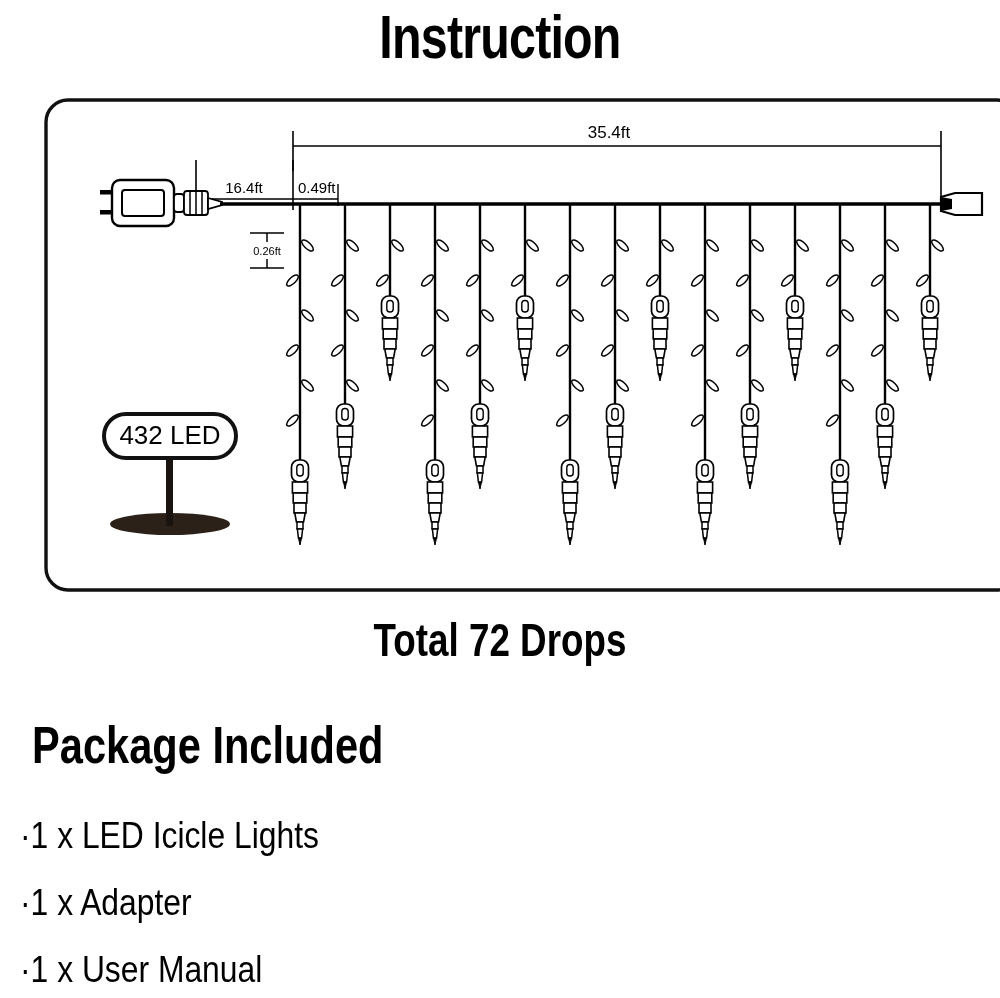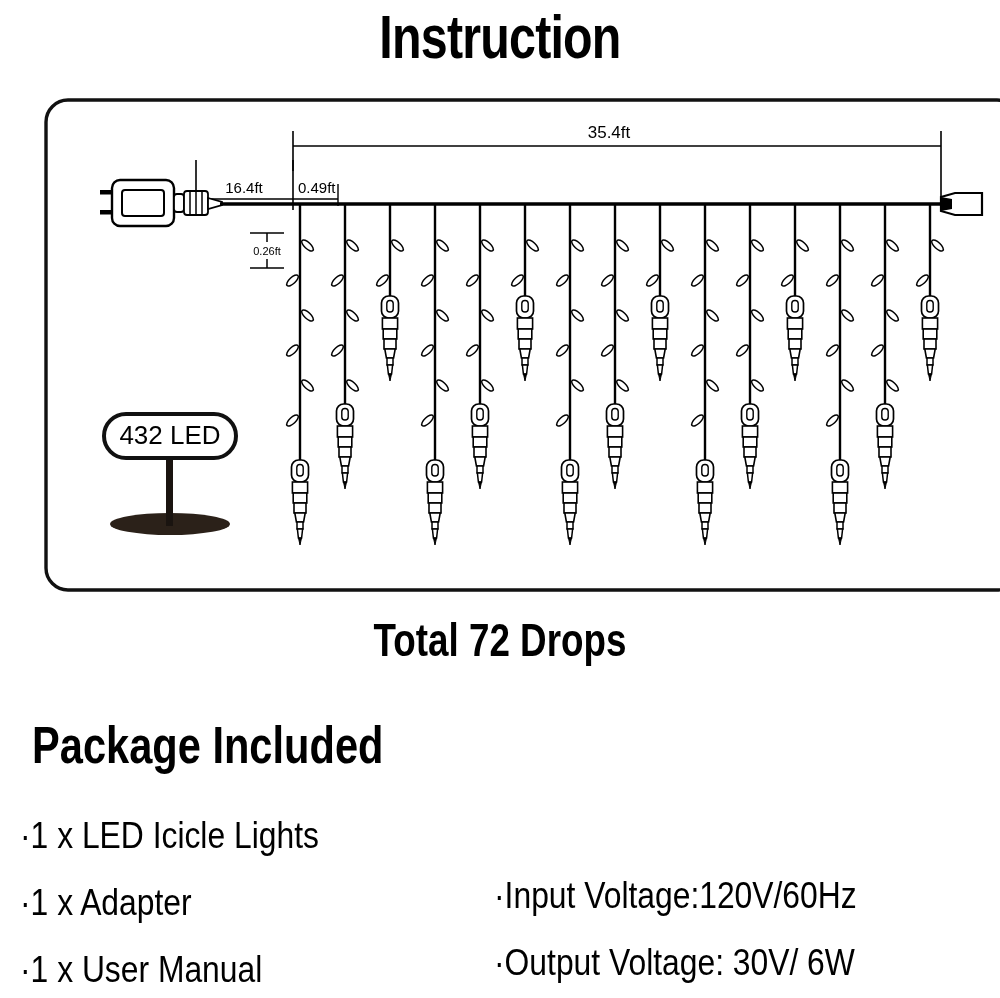--- a/index.html
+++ b/index.html
@@ -331,18 +331,14 @@
 
   <div class="total-drops">Total 72 Drops</div>
 
   <div class="package-heading">Package Included</div>
 
   <div class="pkg-col-left" id="pkg-left">
       <div class="pkg-line"><span class="bullet">·</span><span>1 x LED Icicle Lights</span></div>
       <div class="pkg-line"><span class="bullet">·</span><span>1 x Adapter</span></div>
       <div class="pkg-line"><span class="bullet">·</span><span>1 x User Manual</span></div>
     </div>
-  <div class="pkg-col-right" id="pkg-right">
-      <div class="pkg-line"><span class="bullet">·</span><span>Input Voltage:120V/60Hz</span></div>
-      <div class="pkg-line"><span class="bullet">·</span><span>Output Voltage: 30V/ 6W</span></div>
-    </div>
 
 </div>
 
 </body></html>

